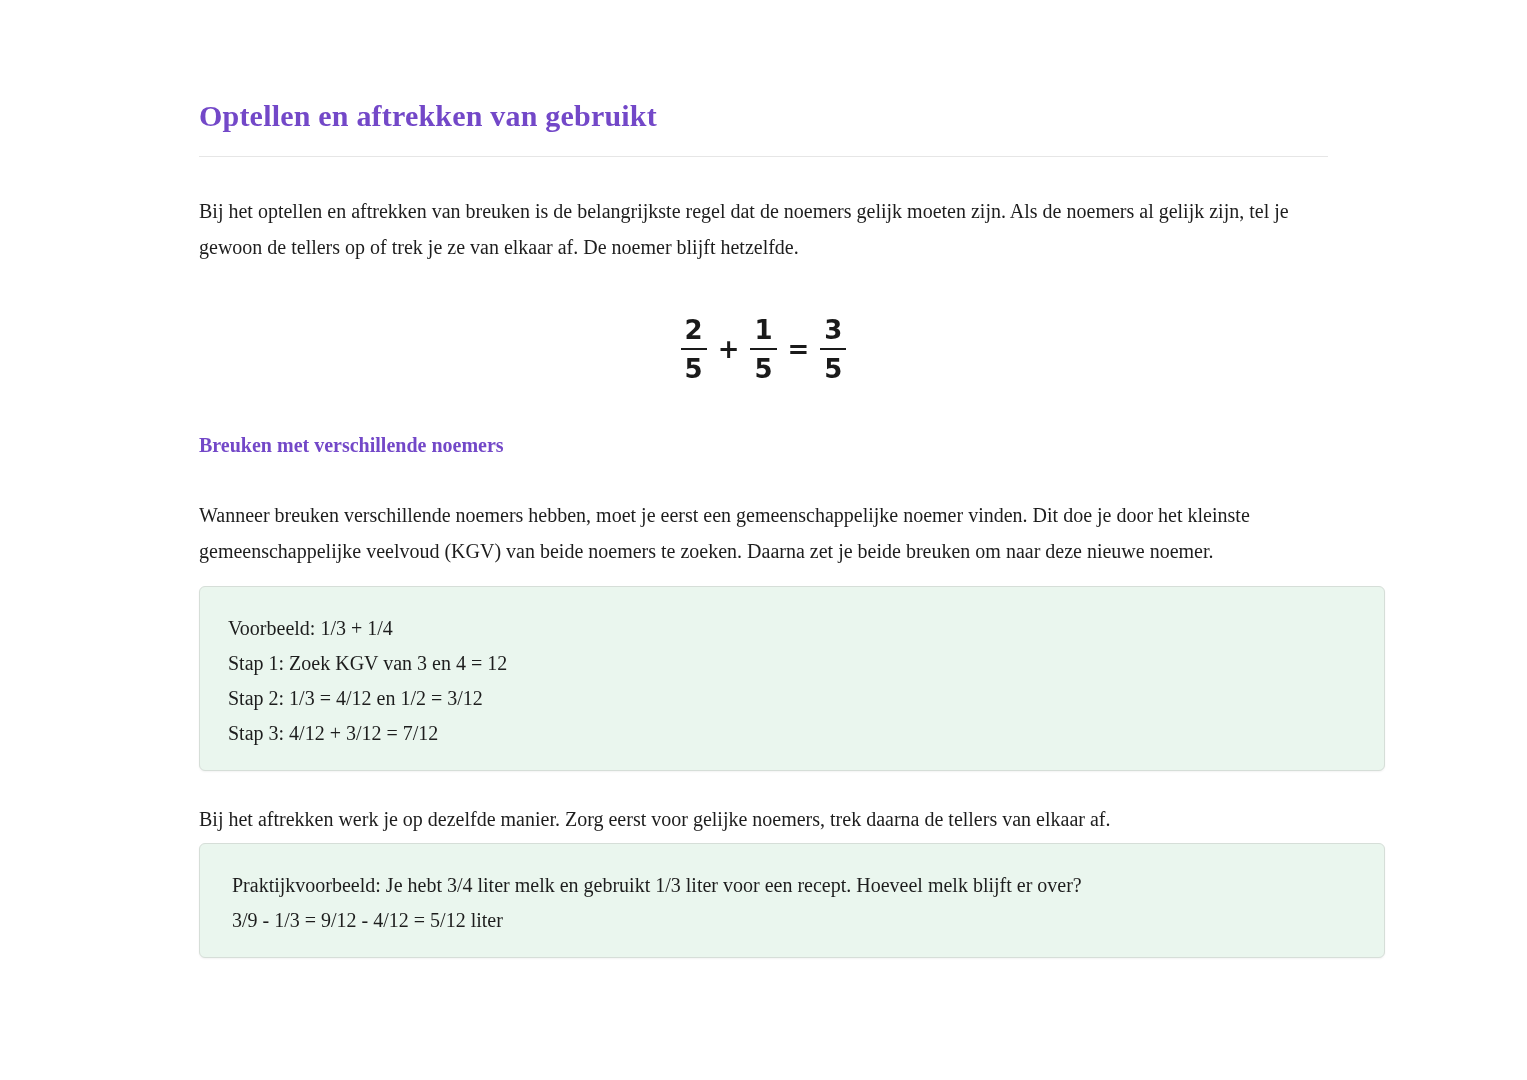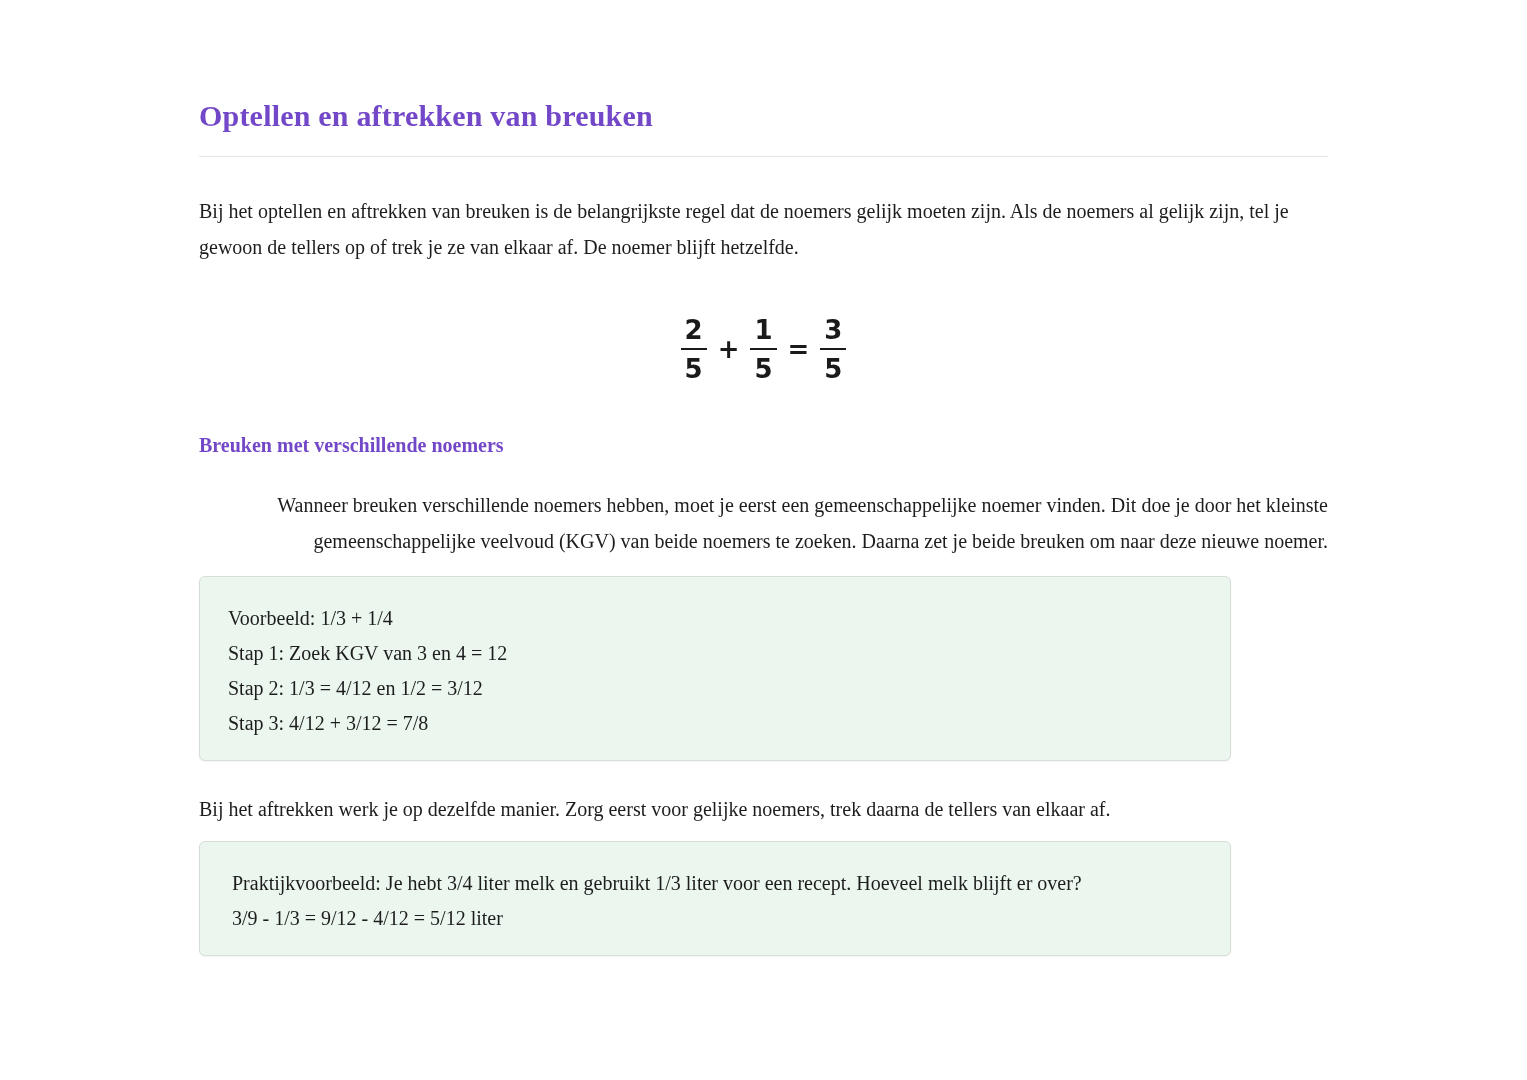--- a/index.html
+++ b/index.html
@@ -57,43 +57,43 @@
   .frac .den { border-top:2.5px solid var(--formula-ink, #1a1a1a); padding:6px 4px 0; }
   .op { margin:0 11px; transform:translateY(-1px); }
 
   .subheading {
     margin-top:50px;
     font-size:20px;
     line-height:27px;
     font-weight:700;
     color:var(--accent, #7348c8);
   }
-  .subheading + .body-par { margin-top:28px;text-align:right; }
+  .subheading + .body-par { margin-top:38px; }
 
   .example-box {
-    width:1032px;
+    width:1186px;
     margin-top:17px;
     background:var(--box-bg, #eaf6ee);
     border:1px solid var(--box-border, #d6ded8);
     border-radius:6px;
     padding:24px 28px 19px;
     font-size:20px;
     line-height:35px;
     box-shadow:0 1px 2px rgba(0,0,0,0.05);
   }
   .example-box .line { display:block; }
   .note-par { margin-top:30px; font-size:20px; line-height:36px; }
-  .example-box.second { margin-top:14px;padding-left:32px; }
+  .example-box.second { margin-top:6px;padding-left:32px; }
 </style>
 </head>
 <body>
 
 <div class="page">
 
-  <h1 class="title">Optellen en aftrekken van breuken</h1>
+  <h1 class="title">Optellen en aftrekken van gebruikt</h1>
 
   <hr class="divider">
 
   <p class="body-par prose">Bij het optellen en aftrekken van breuken is de belangrijkste regel dat de noemers gelijk moeten zijn. Als de noemers al gelijk zijn, tel je gewoon de tellers op of trek je ze van elkaar af. De noemer blijft hetzelfde.</p>
 
   <div class="formula-row">
     <span class="frac">
       <span class="num">2</span>
       <span class="den">5</span>
     </span>
@@ -110,21 +110,21 @@
   </div>
 
   <h2 class="subheading">Breuken met verschillende noemers</h2>
 
   <p class="body-par prose">Wanneer breuken verschillende noemers hebben, moet je eerst een gemeenschappelijke noemer vinden. Dit doe je door het kleinste gemeenschappelijke veelvoud (KGV) van beide noemers te zoeken. Daarna zet je beide breuken om naar deze nieuwe noemer.</p>
 
   <div class="example-box">
     <span class="line">Voorbeeld: 1/3 + 1/4</span>
     <span class="line">Stap 1: Zoek KGV van 3 en 4 = 12</span>
     <span class="line">Stap 2: 1/3 = 4/12 en 1/2 = 3/12</span>
-    <span class="line">Stap 3: 4/12 + 3/12 = 7/8</span>
+    <span class="line">Stap 3: 4/12 + 3/12 = 7/12</span>
   </div>
 
   <p class="note-par prose">Bij het aftrekken werk je op dezelfde manier. Zorg eerst voor gelijke noemers, trek daarna de tellers van elkaar af.</p>
 
   <div class="example-box second">
     <span class="line">Praktijkvoorbeeld: Je hebt 3/4 liter melk en gebruikt 1/3 liter voor een recept. Hoeveel melk blijft er over?</span>
     <span class="line">3/9 - 1/3 = 9/12 - 4/12 = 5/12 liter</span>
   </div>
 
 </div>

